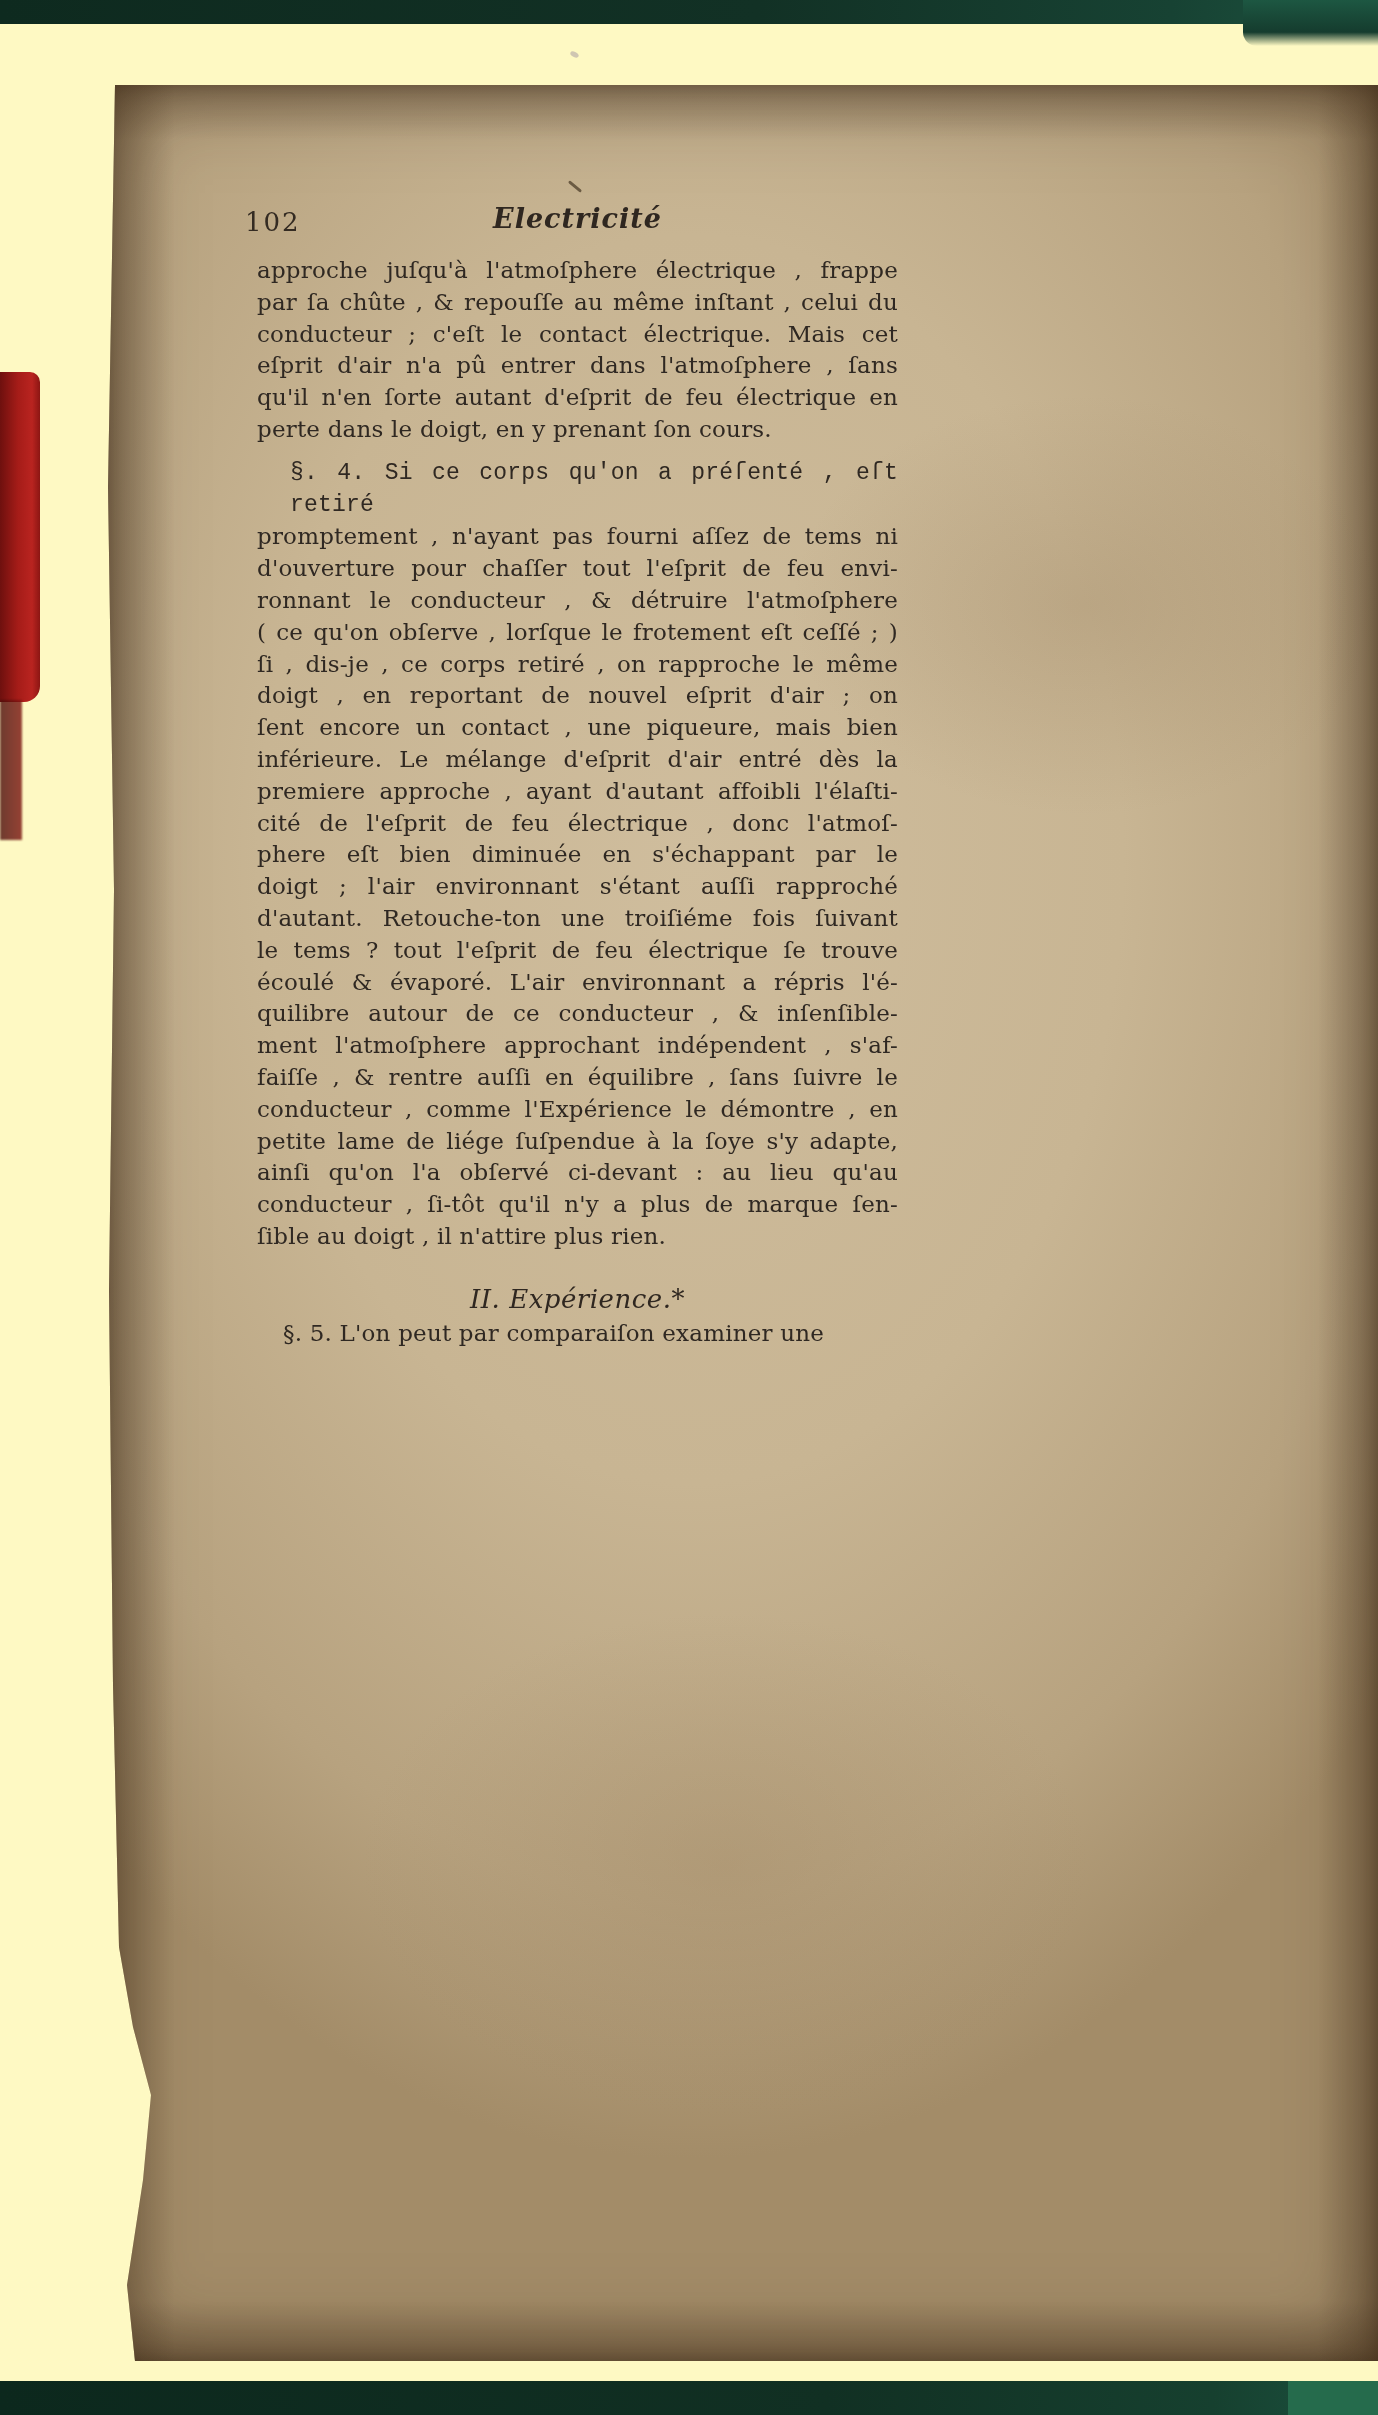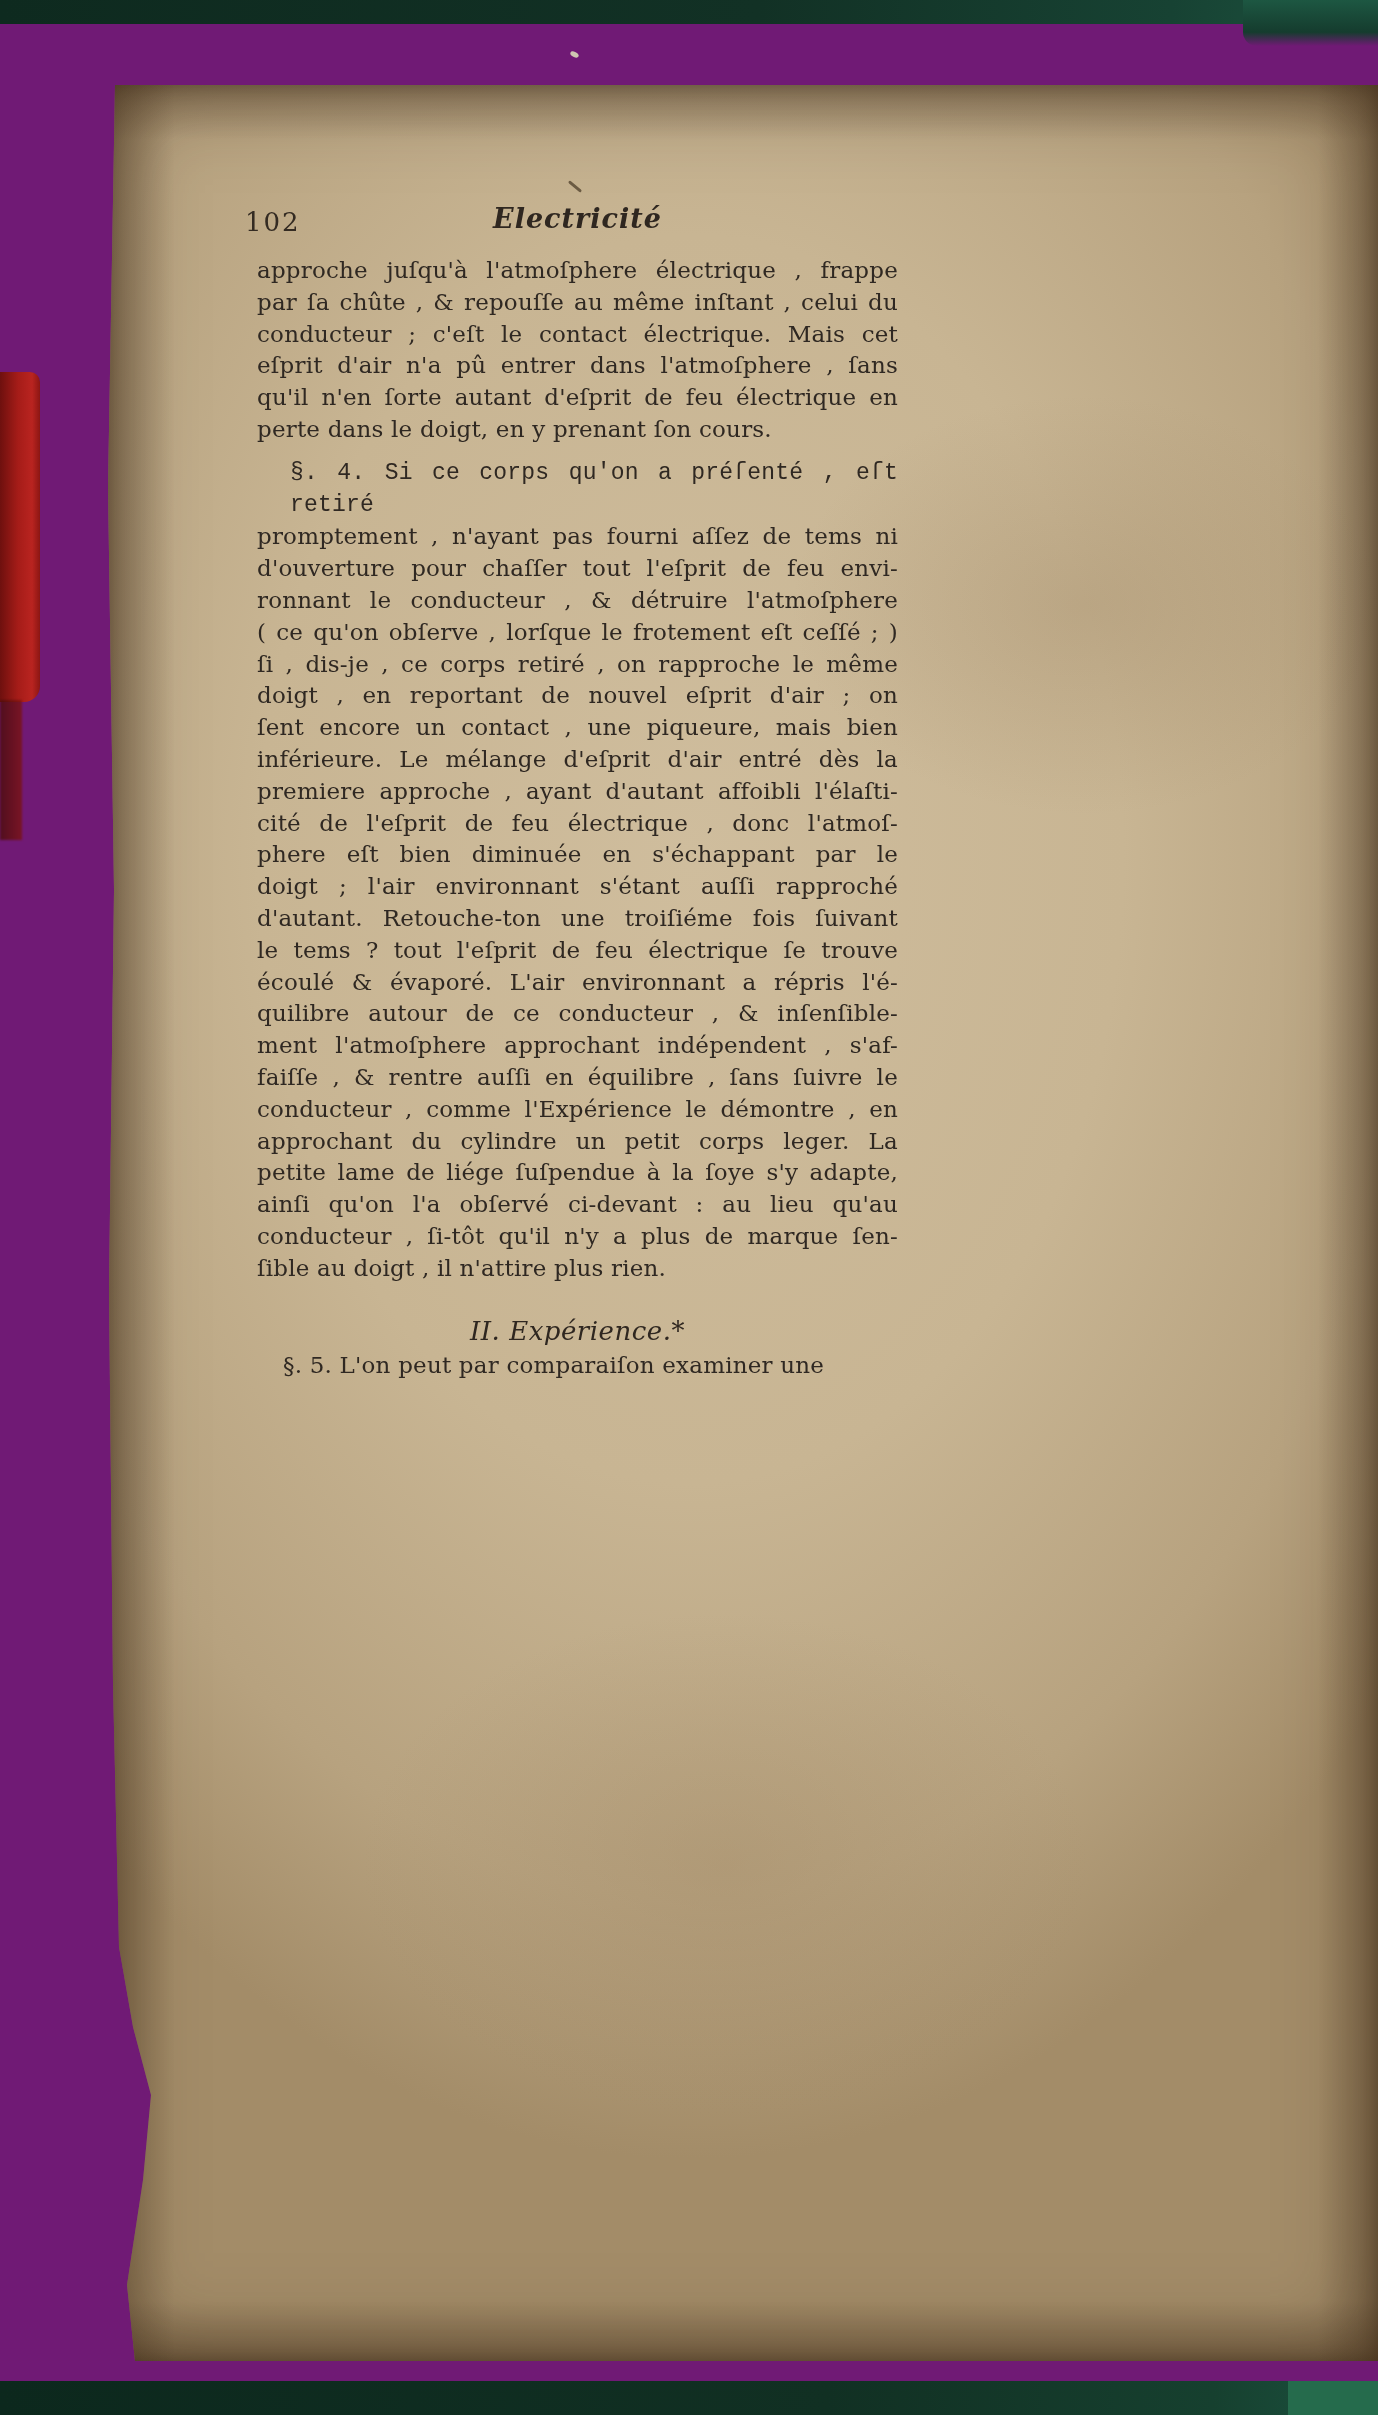--- a/index.html
+++ b/index.html
@@ -10,21 +10,21 @@
   body {
     width: 1378px;
     height: 2415px;
     position: relative;
     overflow: hidden;
     font-family: "DejaVu Serif", serif;
   }
   .scene {
     position: absolute;
     inset: 0;
-    background: #701a75;
+    background: #fef9c3;
     border-radius: 8px;
   }
   
   .strip-top {
     position: absolute;
     left: 0; top: 0;
     width: 100%; height: 24px;
     background: linear-gradient(90deg, #0e2a1f 0%, #123125 55%, #174233 85%, #1d5440 100%);
   }
   .corner-tr {
@@ -222,21 +222,20 @@
           <div class="line">cité de l'eſprit de feu électrique , donc l'atmoſ-</div>
           <div class="line">phere eſt bien diminuée en s'échappant par le</div>
           <div class="line">doigt ; l'air environnant s'étant auſſi rapproché</div>
           <div class="line">d'autant. Retouche-ton une troiſiéme fois ſuivant</div>
           <div class="line">le tems ? tout l'eſprit de feu électrique ſe trouve</div>
           <div class="line">écoulé &amp; évaporé. L'air environnant a répris l'é-</div>
           <div class="line">quilibre autour de ce conducteur , &amp; inſenſible-</div>
           <div class="line">ment l'atmoſphere approchant indépendent , s'af-</div>
           <div class="line">faiſſe , &amp; rentre auſſi en équilibre , ſans ſuivre le</div>
           <div class="line">conducteur , comme l'Expérience le démontre , en</div>
-          <div class="line">approchant du cylindre un petit corps leger. La</div>
           <div class="line">petite lame de liége ſuſpendue à la ſoye s'y adapte,</div>
           <div class="line">ainſi qu'on l'a obſervé ci-devant : au lieu qu'au</div>
           <div class="line">conducteur , ſi-tôt qu'il n'y a plus de marque ſen-</div>
           <div class="line line-last">ſible au doigt , il n'attire plus rien.</div>
         </div>
 
       <div class="section-heading">II. Expérience.*</div>
 
       <div class="para-3">§. 5. L'on peut par comparaiſon examiner une</div>
 

